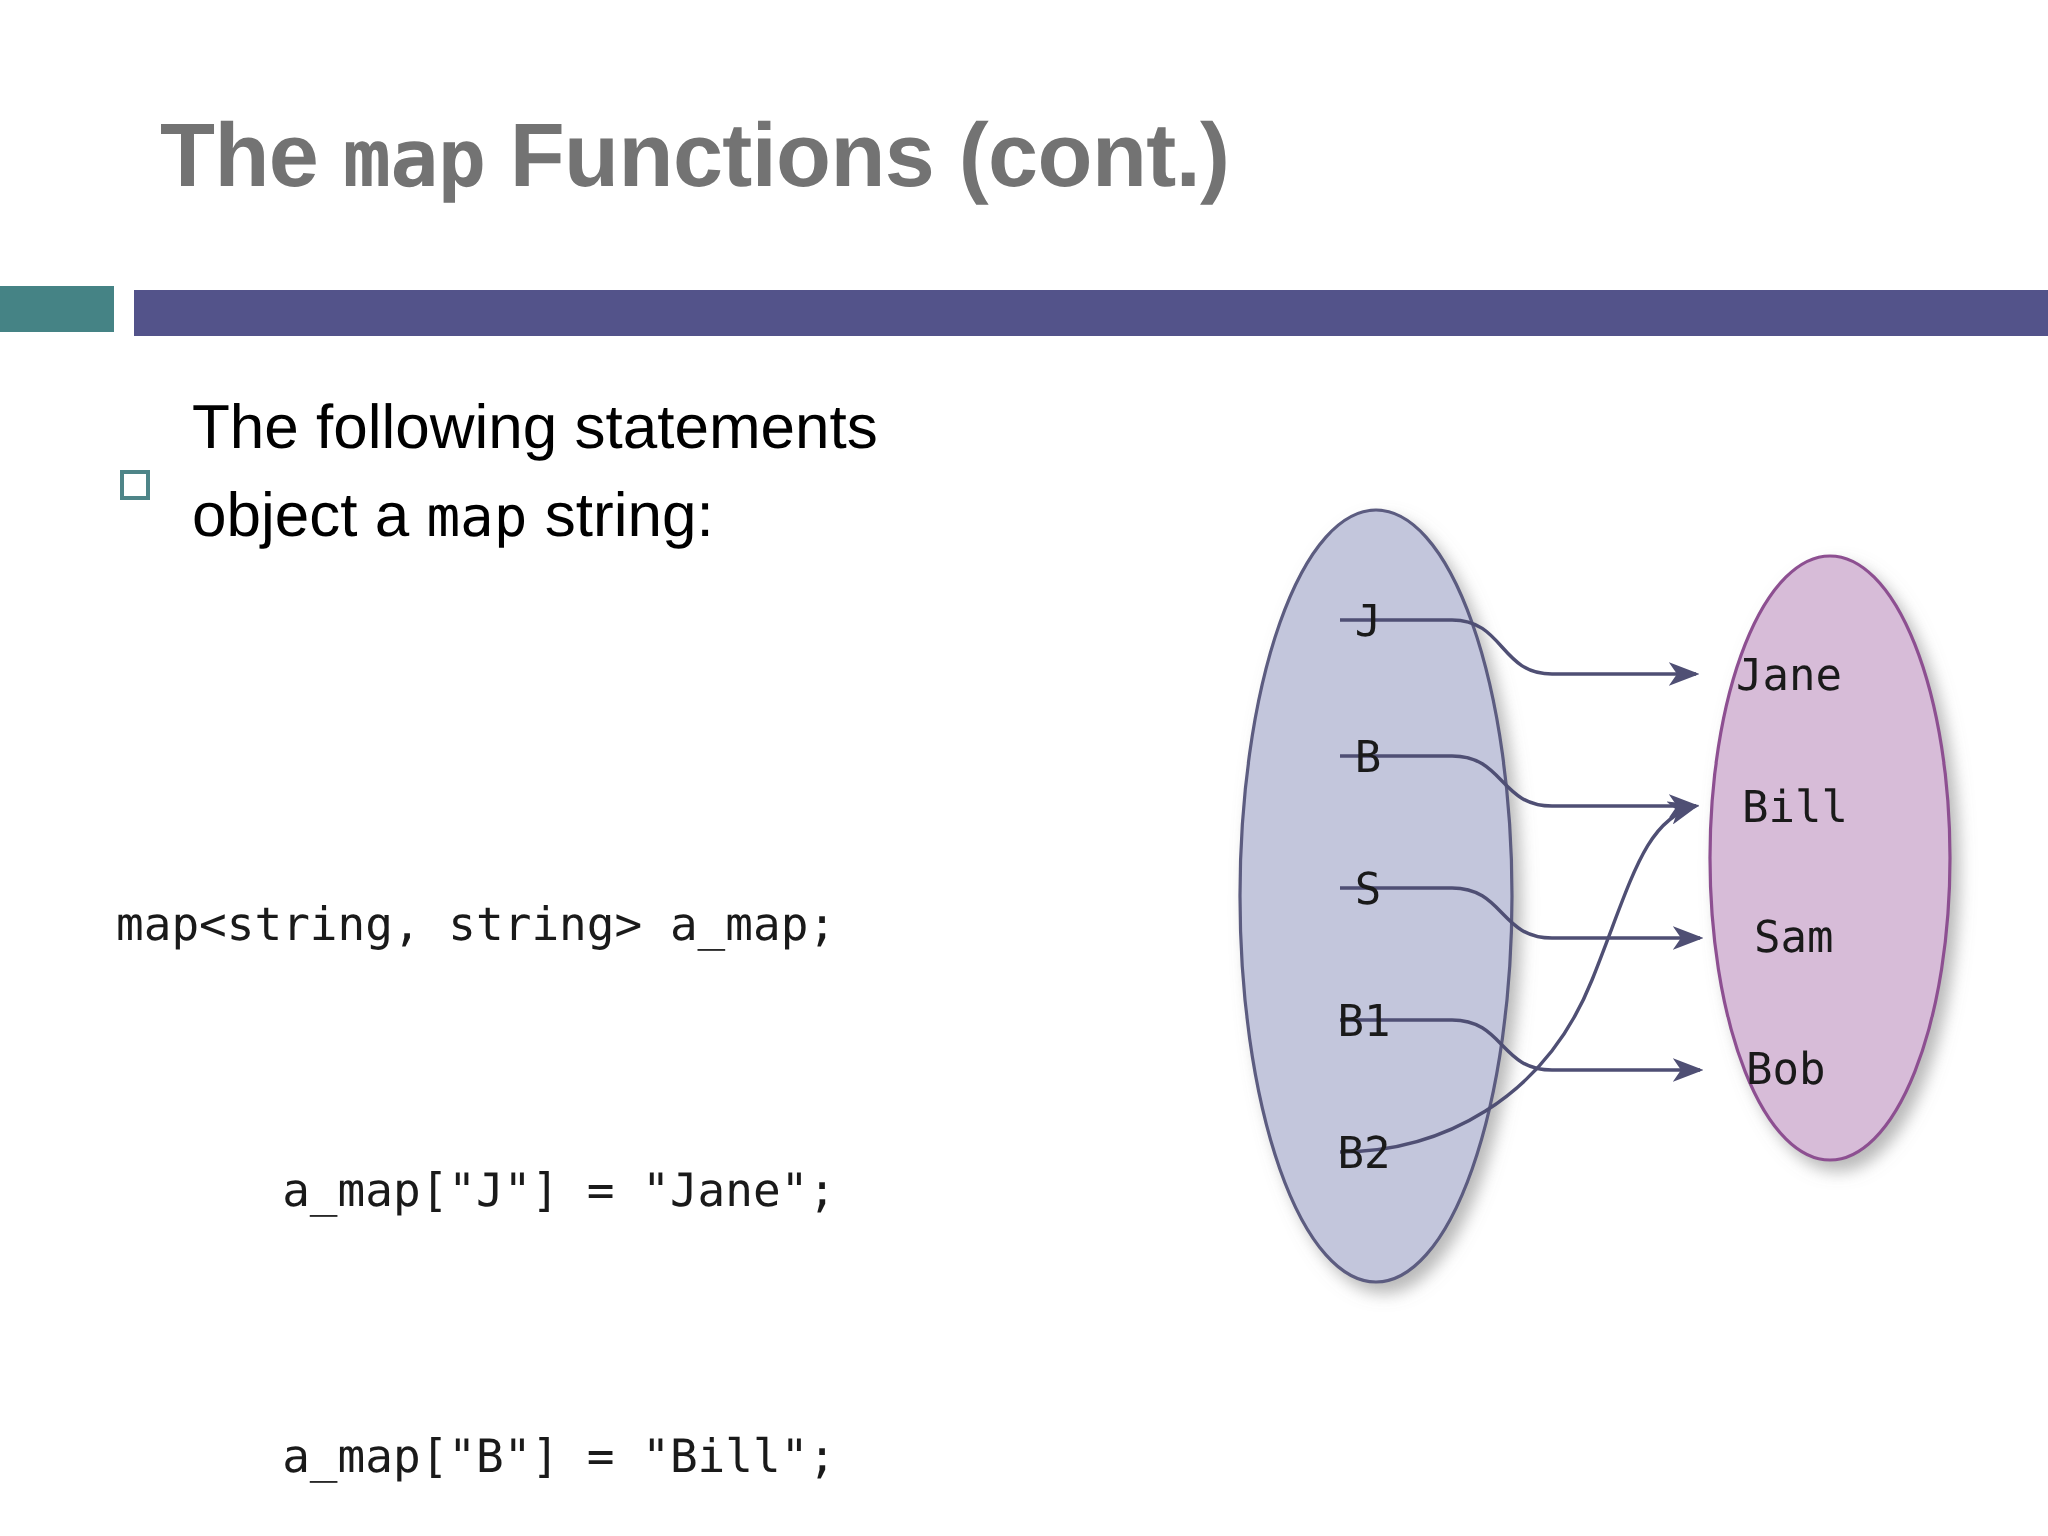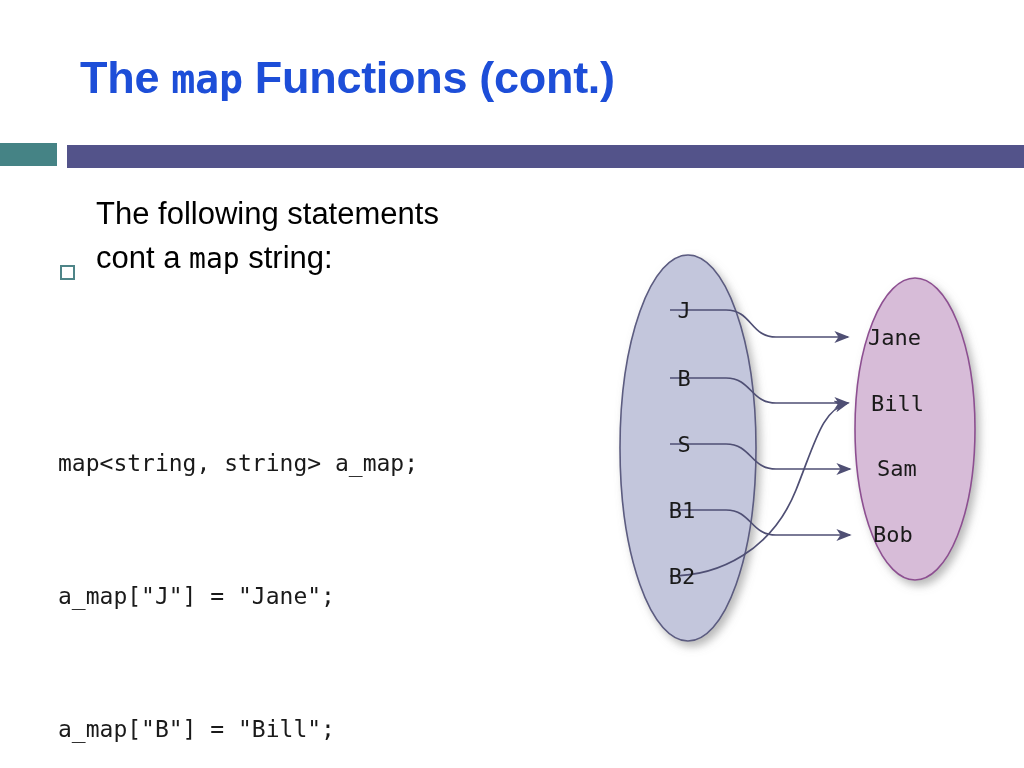--- a/index.html
+++ b/index.html
@@ -15,21 +15,21 @@
     font-family: "Liberation Sans", sans-serif;
   }
 
   
   #slide-title {
     position: absolute;
     left: 80px;
     top: 52px;
     font-size: 45px;
     font-weight: bold;
-    color: #1d4ed8;
+    color: #737373;
     letter-spacing: -0.3px;
     white-space: nowrap;
   }
   #slide-title .mono {
     font-family: "DejaVu Sans Mono", "Liberation Mono", monospace;
     font-weight: bold;
     font-size: 40px;
   }
 
   
@@ -52,21 +52,21 @@
 
   
   #bullet-block {
     position: absolute;
     left: 60px;
     top: 192px;
     width: 520px;
   }
   #bullet-row {
     display: flex;
-    align-items: flex-end;
+    align-items: center;
   }
   #bullet-marker {
     width: 15px;
     height: 15px;
     border: 2px solid #4e8588;
     box-sizing: border-box;
     margin-top: 12px;
     margin-right: 21px;
     flex: 0 0 auto;
   }
@@ -85,21 +85,21 @@
   #code-block {
     position: absolute;
     left: 58px;
     top: 352px;
     font-family: "DejaVu Sans Mono", "Liberation Mono", monospace;
     font-size: 23px;
     color: #1a1a1a;
     line-height: 1.93;
     white-space: pre;
   }
-  #code-block .code-line { display: block; }
+  #code-block .code-line { display: block; text-align: right; }
 
   
   #map-diagram {
     position: absolute;
     left: 600px;
     top: 240px;
     width: 410px;
     height: 420px;
   }
   #map-diagram svg { display: block; }
@@ -114,21 +114,21 @@
 <body>
 
 <div id="slide-title"><span>The </span><span class="mono">map</span><span> Functions (cont.)</span></div>
 
 <div id="title-accent-block"></div>
 <div id="title-rule-bar"></div>
 
 <div id="bullet-block">
   <div id="bullet-row">
     <div id="bullet-marker"></div>
-    <div id="bullet-text"><span>The following statements</span><br><span>cont a </span><span class="mono">map</span><span> string:</span></div>
+    <div id="bullet-text"><span>The following statements</span><br><span>object a </span><span class="mono">map</span><span> string:</span></div>
   </div>
 </div>
 
 <div id="code-block">
   <span class="code-line">map&lt;string, string&gt; a_map;</span>
   <span class="code-line">a_map["J"] = "Jane";</span>
   <span class="code-line">a_map["B"] = "Bill";</span>
   
   
   

